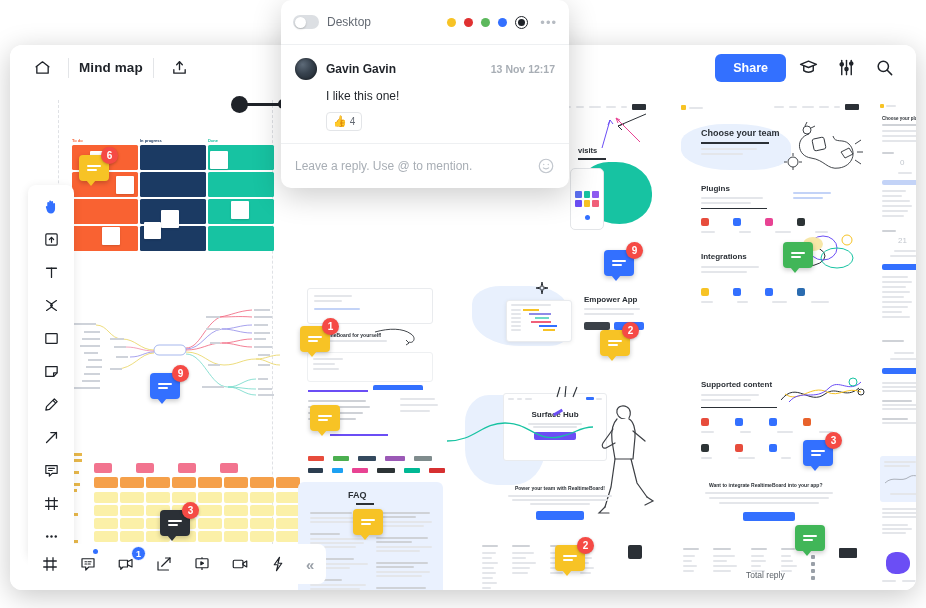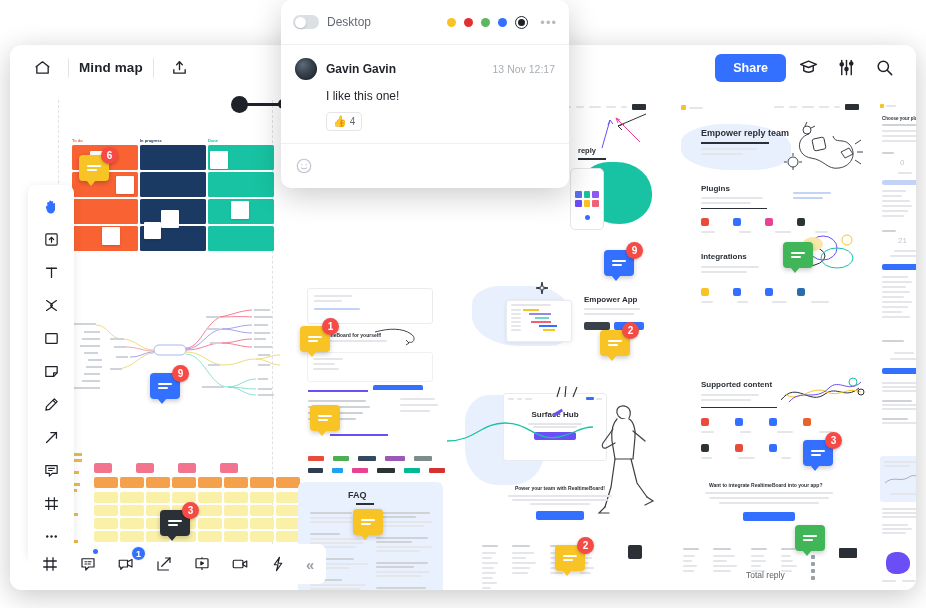--- a/index.html
+++ b/index.html
@@ -112,21 +112,21 @@
   .cp-more { color: #b6bbc2; font-size: 13px; letter-spacing: 1px; cursor: pointer; margin-left: 4px; }
   .cp-body { padding: 13px 14px 12px 14px; border-bottom: 1px solid #eef0f2; }
   .cp-row { display: flex; align-items: center; }
   .avatar {
     width: 22px; height: 22px; border-radius: 50%; flex: none;
     background:
       radial-gradient(circle at 35% 30%, #5d6a78 0%, #37424e 45%, #1d242c 100%);
     box-shadow: inset 0 0 3px rgba(0,0,0,.5);
   }
   .cp-author { font-size: 12px; font-weight: bold; color: #1f2329; margin-left: 9px; }
-  .cp-time { margin-left: auto; font-size: 10.5px; color: #a8aeb5; }
+  .cp-time { margin-left: auto; font-size: 10.5px; color: #a8aeb5; font-weight: bold; }
   .cp-text { font-size: 12px; color: #1f2329; margin: 9px 0 0 31px; }
   .reaction {
     margin: 9px 0 0 31px; display: inline-flex; align-items: center; gap: 3px;
     border: 1px solid #e3e5e8; border-radius: 4px; padding: 2px 6px;
     font-size: 10px; color: #646a73; cursor: pointer; background: #fff;
   }
   .reaction .emo { font-size: 11px; }
   .cp-foot { display: flex; align-items: center; padding: 13px 14px; }
   .cp-input { font-size: 12px; color: #a8aeb5; flex: 1; cursor: text; }
   .smiley { width: 18px; height: 18px; cursor: pointer; color: #c2c7ce; }
@@ -547,21 +547,21 @@
 
         <div class="sheet" style="left:462px; top:10px; width:180px; height:120px;">
           <div style="position:absolute; right:6px; top:4px; display:flex; gap:5px; align-items:center;">
             <div class="mini-line" style="width:10px;"></div>
               <div class="mini-line" style="width:8px;"></div>
             <div class="mini-line" style="width:12px;"></div>
               <div class="mini-line" style="width:10px;"></div>
             <div class="mini-line" style="width:6px;"></div>
             <div style="width:14px;height:6px;background:#2b3036;border-radius:1px;"></div>
           </div>
-          <div class="mock-head" style="position:absolute; left:106px; top:46px; font-size:7.5px; color:#2b3036;">reply</div>
+          <div class="mock-head" style="position:absolute; left:106px; top:46px; font-size:7.5px; color:#2b3036;">visits</div>
           <div style="position:absolute; left:106px; top:58px; width:28px; height:1.5px; background:#2b3036;"></div>
 
           <div style="position:absolute; left:108px; top:62px; width:72px; height:62px; background:#17c3a2; border-radius:40% 50% 45% 55%;"></div>
           <div style="position:absolute; left:98px; top:68px; width:34px; height:62px; background:#fff; border:1px solid #e3e5e8; border-radius:5px;">
             <div style="display:grid; grid-template-columns:repeat(3,1fr); gap:2px; padding:22px 4px 0 4px;">
               <div style="height:7px;background:#5b6ff0;border-radius:1px;"></div>
               <div style="height:7px;background:#17c3a2;border-radius:1px;"></div>
               <div style="height:7px;background:#8e5bf0;border-radius:1px;"></div>
               <div style="height:7px;background:#6b4ef5;border-radius:1px;"></div>
               <div style="height:7px;background:#f7c325;border-radius:1px;"></div>
@@ -738,21 +738,21 @@
           <div style="position:absolute; right:6px; top:4px; display:flex; gap:5px; align-items:center;">
             <div class="mini-line" style="width:10px;"></div>
               <div class="mini-line" style="width:8px;"></div>
             <div class="mini-line" style="width:12px;"></div>
               <div class="mini-line" style="width:10px;"></div>
             <div class="mini-line" style="width:6px;"></div>
             <div style="width:14px;height:6px;background:#2b3036;border-radius:1px;"></div>
           </div>
 
           <div style="position:absolute; left:6px; top:24px; width:110px; height:46px; background:#e8f0fd; border-radius:40% 50% 35% 45%;"></div>
-          <div class="mock-head" style="position:absolute; left:26px; top:28px; font-size:9px; color:#2b3036;">Empower reply team</div>
+          <div class="mock-head" style="position:absolute; left:26px; top:28px; font-size:9px; color:#2b3036;">Choose your team</div>
           <div style="position:absolute; left:26px; top:42px; width:68px; height:1.5px; background:#2b3036;"></div>
           <div class="mini-line" style="position:absolute; left:26px; top:48px; width:56px;"></div>
           <div class="mini-line" style="position:absolute; left:26px; top:53px; width:42px;"></div>
           <svg style="position:absolute; left:108px; top:18px;" width="80" height="56" viewBox="0 0 80 56" fill="none" stroke="#2b3036" stroke-width=".9">
             <path d="M26 16 C12 20 14 38 28 40 C42 42 44 52 56 50 C70 48 74 34 66 26 C60 20 52 26 50 18"></path>
             <circle cx="24" cy="12" r="4"></circle>
               <path d="M22 8 L24 4 M28 10 L32 8"></path>
             <rect x="30" y="20" width="12" height="12" rx="2" transform="rotate(-12 36 26)"></rect>
             <circle cx="10" cy="44" r="5"></circle>
               <path d="M10 38 L10 35 M10 49 L10 52 M4 44 L1 44 M16 44 L19 44"></path>
@@ -1137,20 +1137,21 @@
         <div class="cp-author">Gavin Gavin</div>
         <div class="cp-time">13 Nov 12:17</div>
       </div>
       <div class="cp-text">I like this one!</div>
       <div class="reaction">
         <span class="emo">👍</span>
         <span>4</span>
       </div>
     </div>
     <div class="cp-foot">
+      <div class="cp-input">Leave a reply. Use @ to mention.</div>
       <svg class="smiley" viewBox="0 0 24 24" fill="none" stroke="currentColor" stroke-width="1.6">
         <circle cx="12" cy="12" r="9"></circle>
           <circle cx="9" cy="10" r=".9" fill="currentColor" stroke="none"></circle>
         <circle cx="15" cy="10" r=".9" fill="currentColor" stroke="none"></circle>
         <path d="M8.5 14.5 C10 16.2 14 16.2 15.5 14.5" stroke-linecap="round"></path>
       </svg>
     </div>
   </div>
 
 </div>

